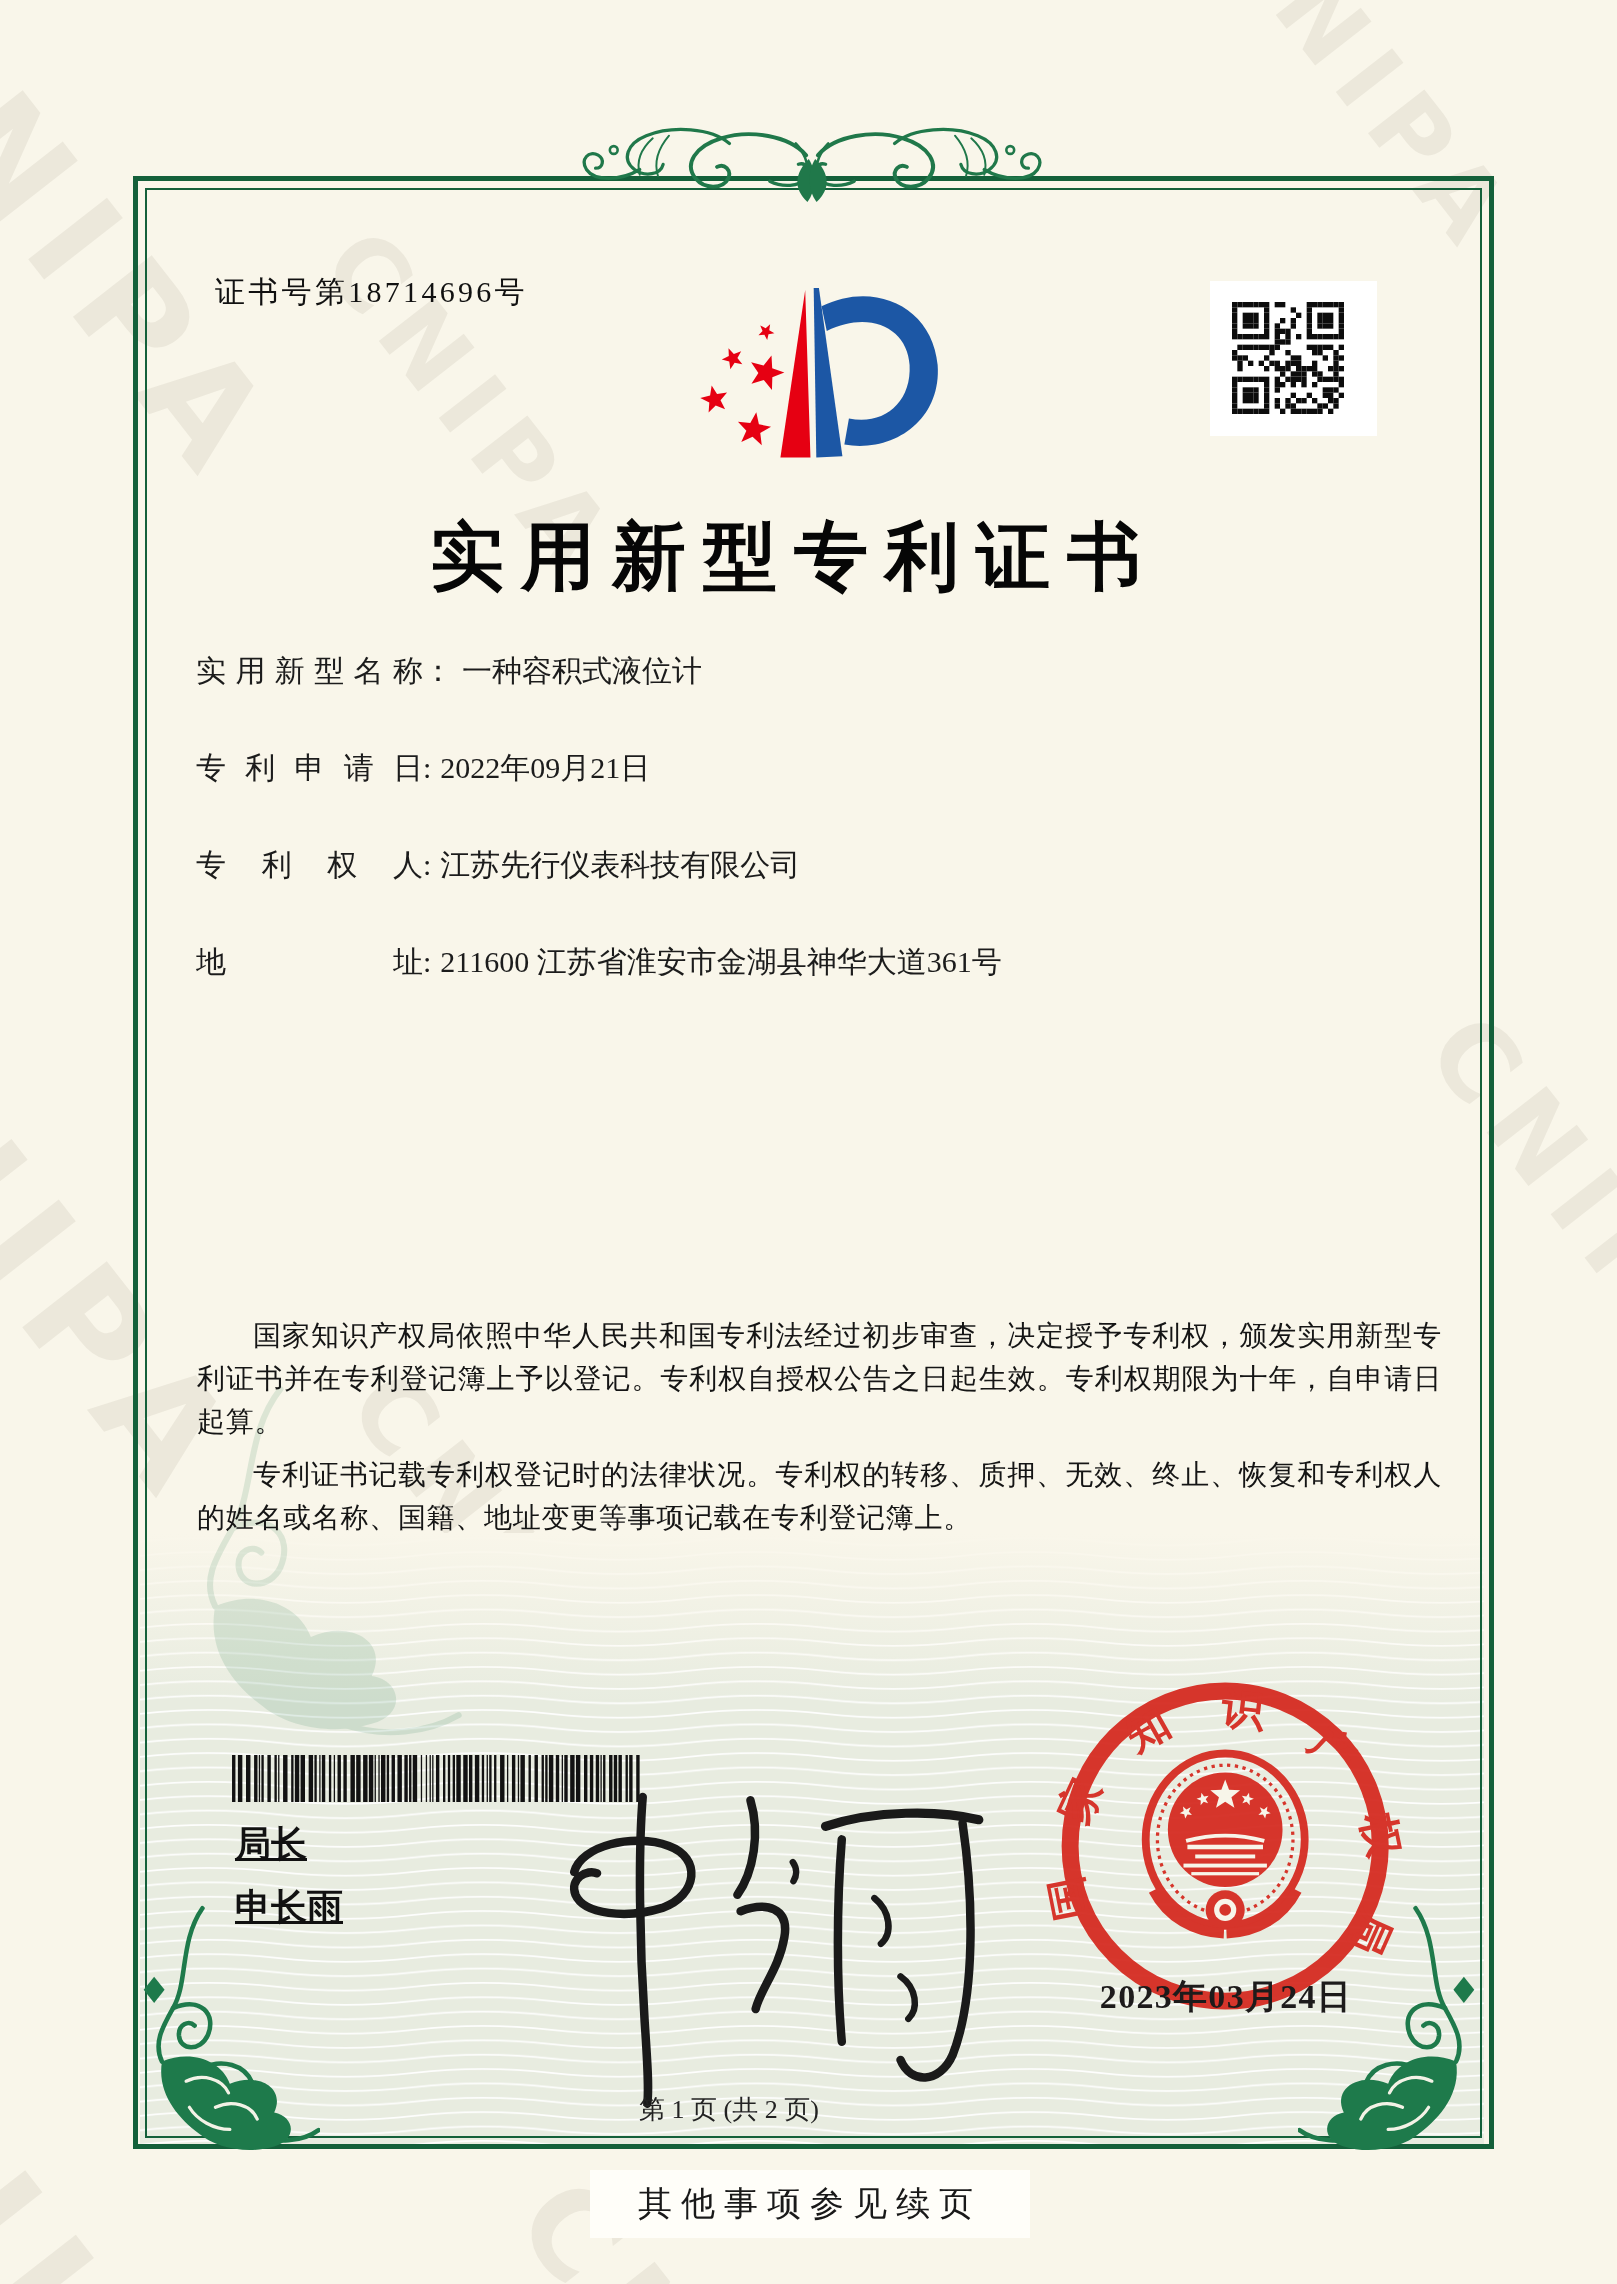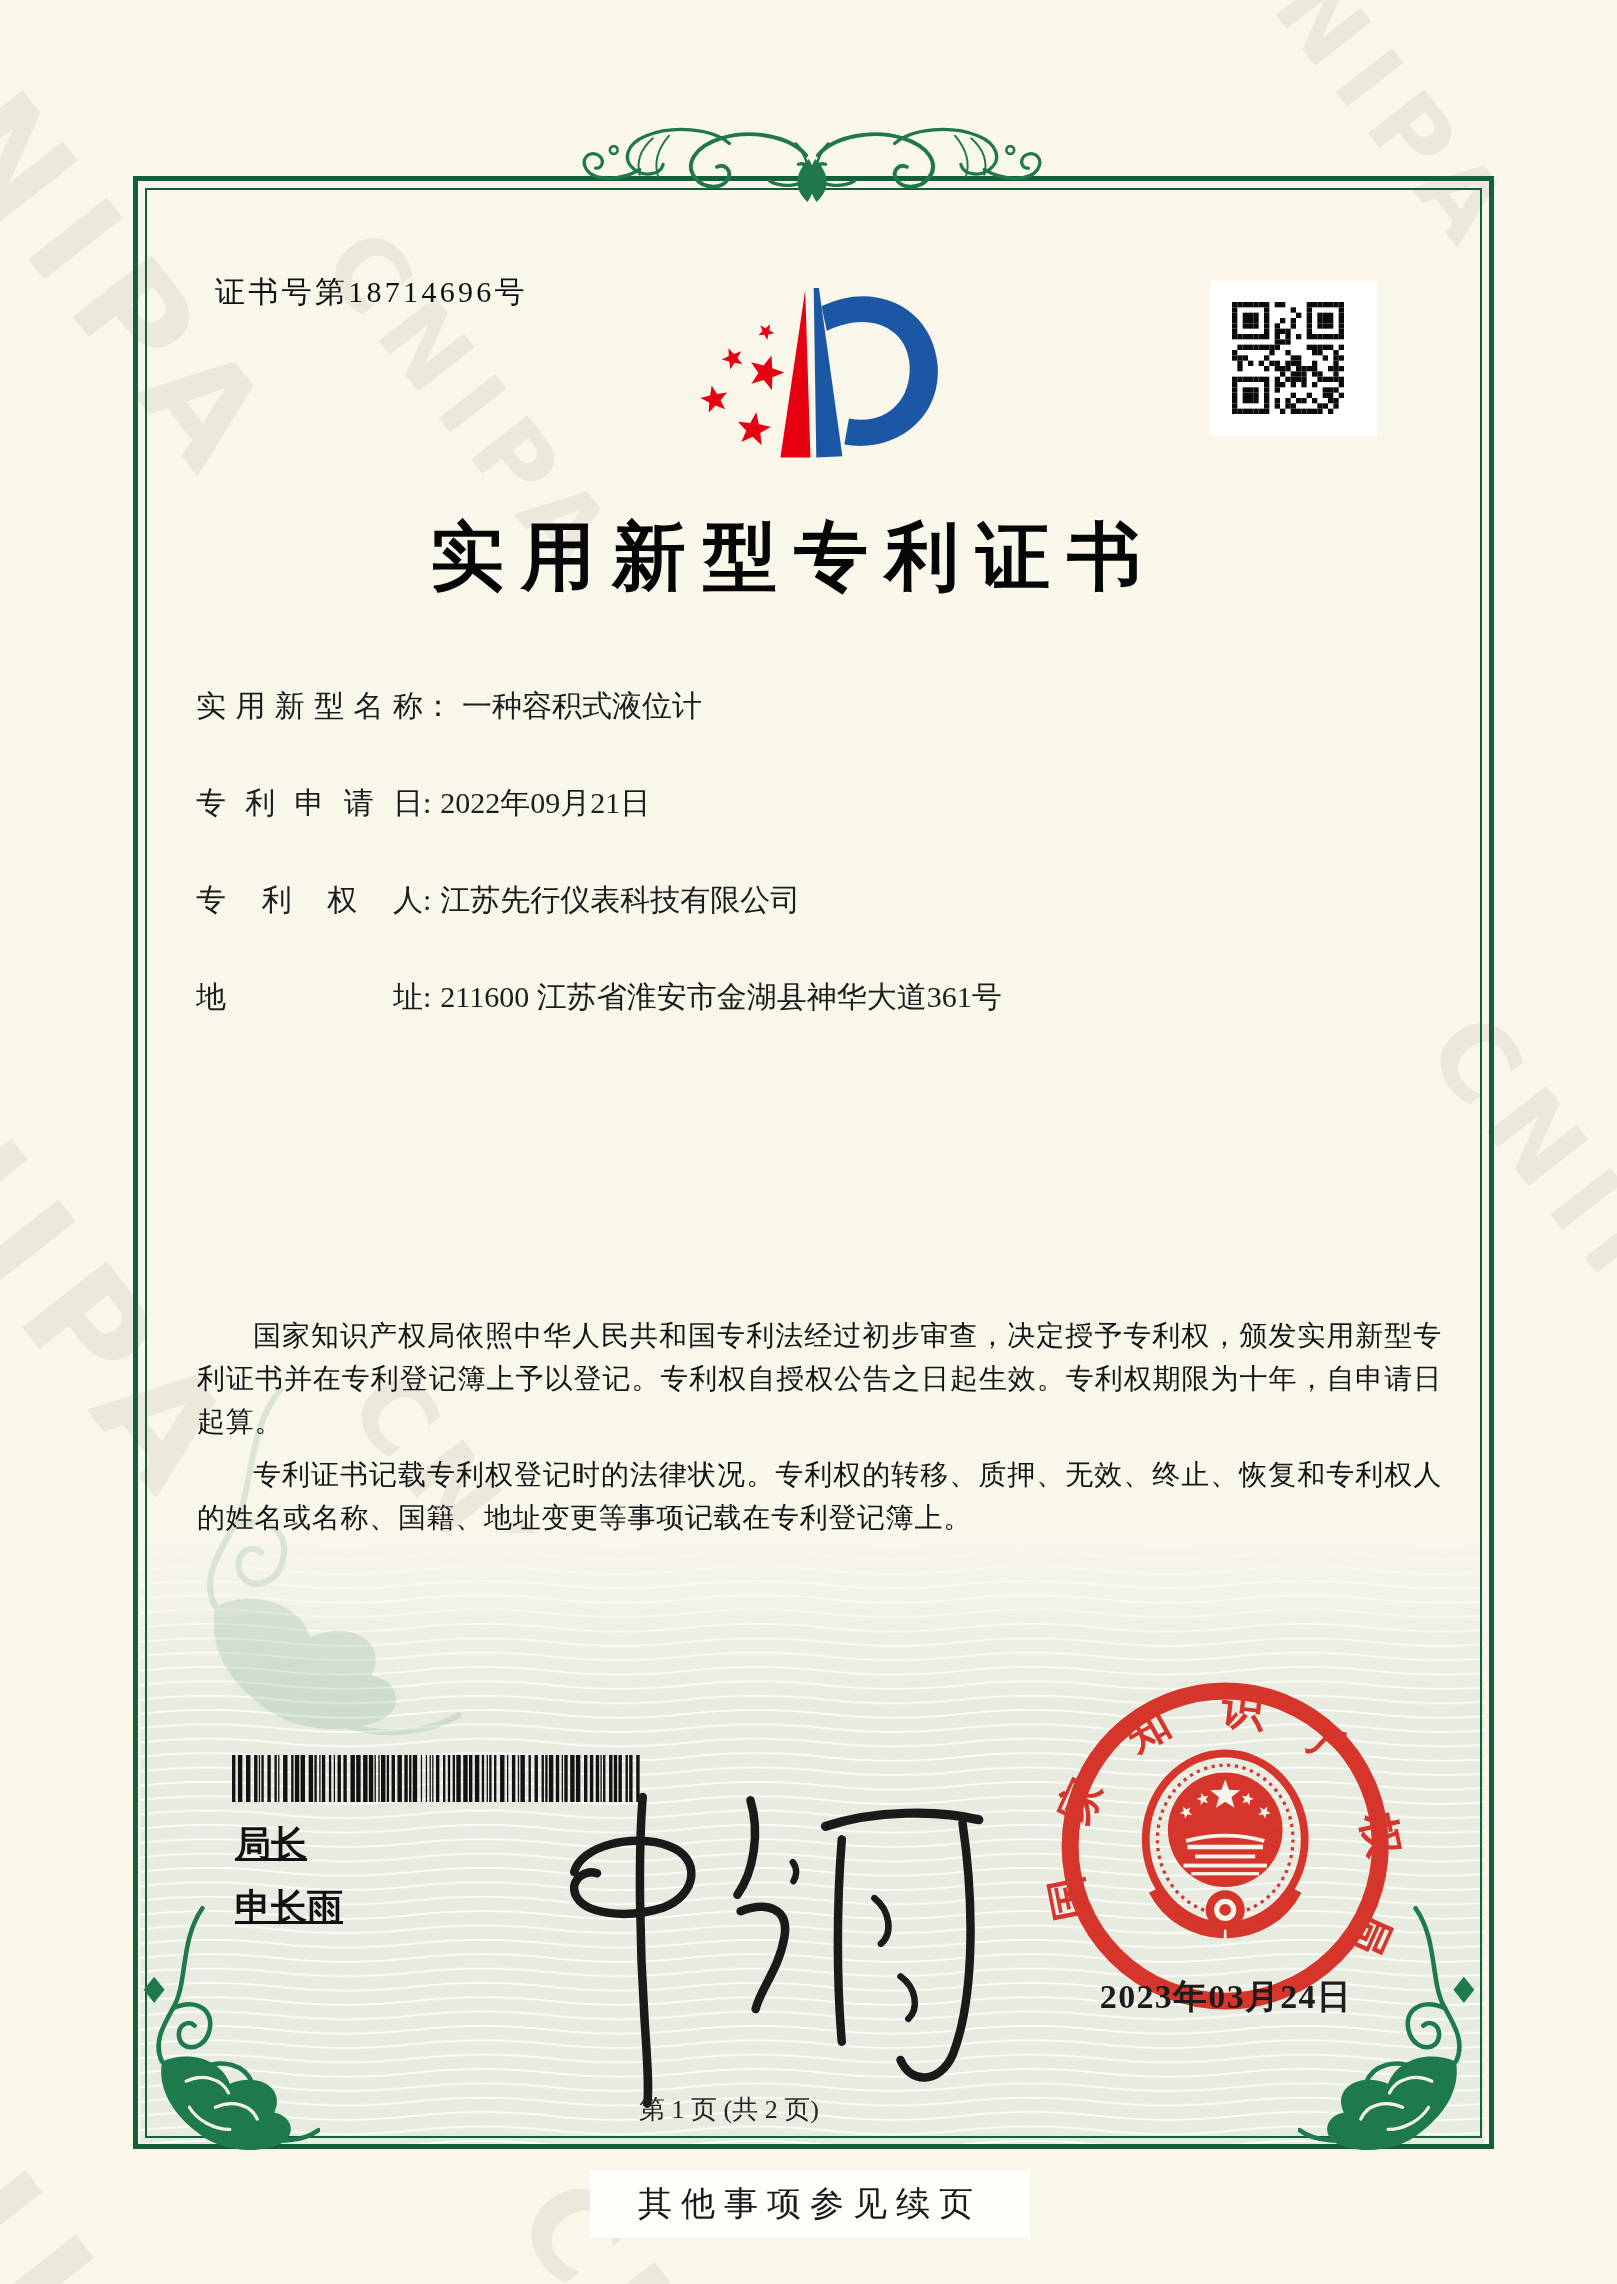--- a/index.html
+++ b/index.html
@@ -17,21 +17,21 @@
       border:2px solid #14603a;box-sizing:border-box;}
   
   .waveband{position:absolute;left:140px;top:1533px;width:1344px;height:611px;}
   .wavefade{position:absolute;left:140px;top:1533px;width:1344px;height:170px;
       background:linear-gradient(180deg,#f9f6ea 0%,rgba(249,246,234,0) 100%);}
   .cert-no{position:absolute;left:215px;top:272px;font-size:30px;letter-spacing:3.3px;color:#111;}
   .title{position:absolute;left:133px;top:508px;width:1361px;text-align:center;
       font-size:74px;font-weight:700;letter-spacing:17px;padding-right:39px;box-sizing:border-box;color:#060606;}
   
   .rows{position:absolute;left:196px;top:654px;width:1240px;font-size:30px;}
-  .row{margin-bottom:64px;line-height:33px;height:33px;position:relative;white-space:nowrap;margin-top:35px;}
+  .row{margin-bottom:64px;line-height:33px;height:33px;position:relative;white-space:nowrap;}
   .flabel{display:inline-block;width:227px;text-align:justify;text-align-last:justify;vertical-align:top;}
   .fcolon{display:inline-block;margin-right:9px;}
   .pair2{position:absolute;left:609px;top:0;}
   .pair2 .flabel{width:196px;}
   .body-text{position:absolute;left:197px;top:1314px;width:1245px;font-size:28px;line-height:43px;
       text-align:justify;letter-spacing:0.7px;color:#151515;}
   .body-text p{margin:0 0 10.4px 0;text-indent:2em;}
   .director{position:absolute;left:235px;font-family:"Liberation Sans","DejaVu Sans",sans-serif;
       font-weight:700;font-size:36px;color:#111;text-decoration:underline;}
   .seal-date{position:absolute;left:1076px;top:1974px;width:300px;text-align:center;

